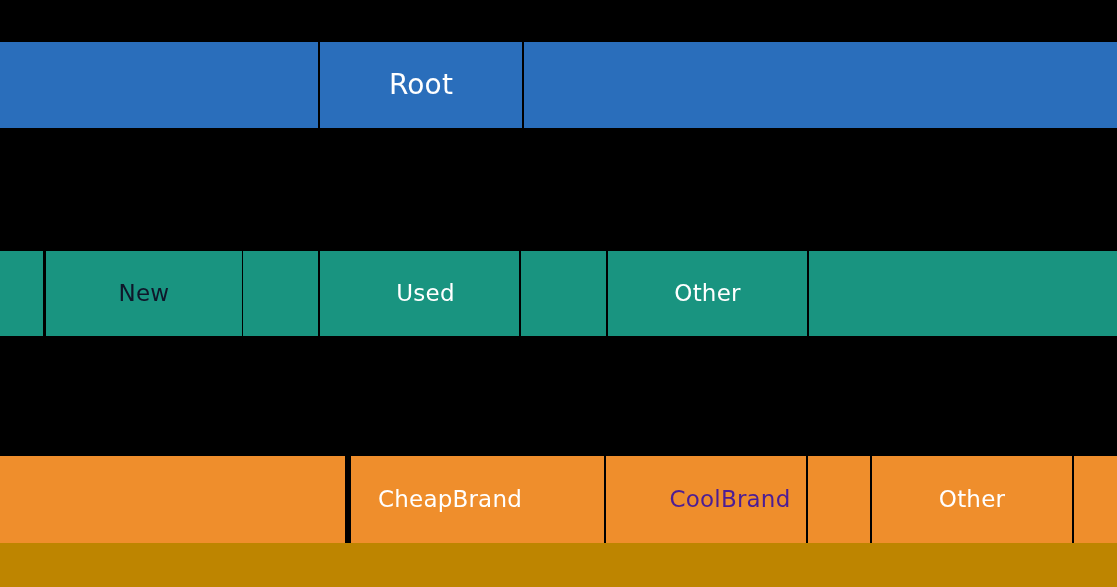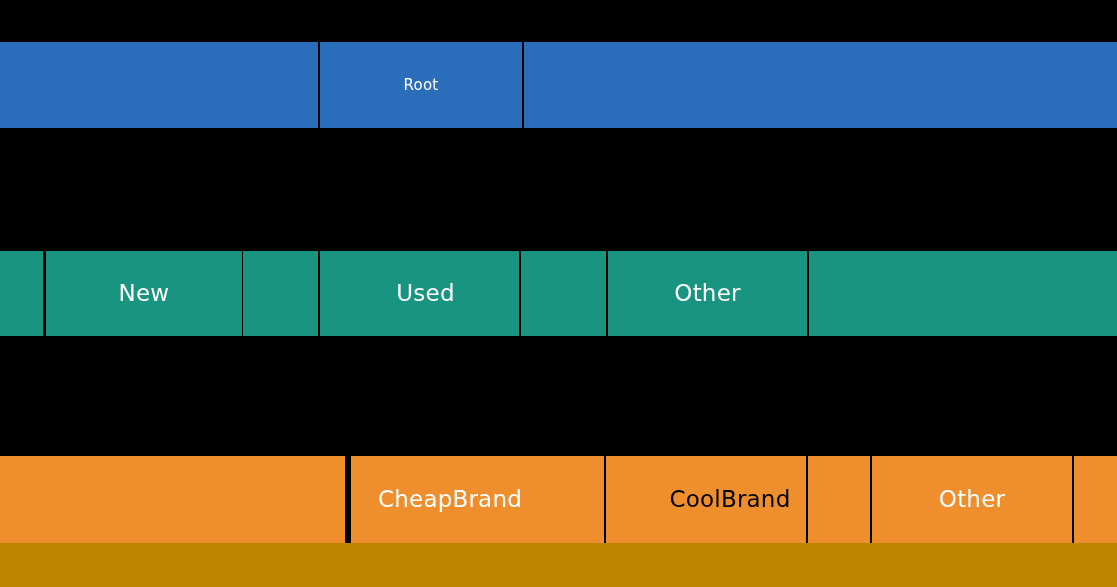--- a/index.html
+++ b/index.html
@@ -41,58 +41,58 @@
   .node-label {
     color: #ffffff;
     font-size: 23px;
     line-height: 1;
     white-space: nowrap;
     letter-spacing: 0.2px;
     text-align: center;
     user-select: none;
   }
 
-  .node.level-0 .node-label { font-size: 15px; }
+  .node.level-0 .node-label { font-size: 28px; }
   .node.level-1 .node-label { font-size: 23px; }
   .node.level-2 .node-label { font-size: 23px; }
 </style>
 </head>
 <body>
 
 <div id="icicle-chart" style="width: 1117px; height: 587px; background: rgb(0, 0, 0);">
     <div class="level level-row-0" style="top: 42px; height: 86px;">
       <div class="node level-0 no-label" style="left: 0px; width: 318px; background: rgb(42, 110, 187);"></div>
       <div class="node level-0" style="left: 320px; width: 202px; background: rgb(42, 110, 187);">
         <span class="node-label" style="color: rgb(255, 255, 255);">Root</span>
       </div>
       <div class="node level-0 no-label" style="left: 524px; width: 593px; background: rgb(42, 110, 187);"></div>
     </div>
     <div class="level level-row-1" style="top: 251px; height: 85px;">
       <div class="node level-1 no-label" style="left: 0px; width: 43px; background: rgb(25, 148, 128);"></div>
       <div class="node level-1" style="left: 46px; width: 196px; background: rgb(25, 148, 128);">
-        <span class="node-label" style="color: #ffffff;">New</span>
+        <span class="node-label" style="color: #0f172a;">New</span>
       </div>
       <div class="node level-1 no-label" style="left: 243px; width: 75px; background: rgb(25, 148, 128);"></div>
       <div class="node level-1" style="left: 320px; width: 199px; background: rgb(25, 148, 128); padding-left: 12px;">
         <span class="node-label" style="color: rgb(255, 255, 255);">Used</span>
       </div>
       <div class="node level-1 no-label" style="left: 521px; width: 85px; background: rgb(25, 148, 128);"></div>
       <div class="node level-1" style="left: 608px; width: 199px; background: rgb(25, 148, 128);">
         <span class="node-label" style="color: rgb(255, 255, 255);">Other</span>
       </div>
       <div class="node level-1 no-label" style="left: 809px; width: 308px; background: rgb(25, 148, 128);"></div>
     </div>
     <div class="level level-row-2" style="top: 456px; height: 87px;">
       <div class="node level-2 no-label" style="left: 0px; width: 345px; background: rgb(239, 142, 44);"></div>
       <div class="node level-2" style="left: 351px; width: 198px; background: rgb(239, 142, 44);">
         <span class="node-label" style="color: rgb(255, 255, 255);">CheapBrand</span>
       </div>
       <div class="node level-2 no-label" style="left: 546px; width: 58px; background: rgb(239, 142, 44);"></div>
       <div class="node level-2" style="left: 606px; width: 200px; background: rgb(239, 142, 44);">
-        <span class="node-label" style="color: #000000; margin-left: 48px;">CoolBrand</span>
+        <span class="node-label" style="color: #4c1d95; margin-left: 48px;">CoolBrand</span>
       </div>
       <div class="node level-2 no-label" style="left: 808px; width: 62px; background: rgb(239, 142, 44);"></div>
       <div class="node level-2" style="left: 872px; width: 200px; background: rgb(239, 142, 44);">
         <span class="node-label" style="color: rgb(255, 255, 255);">Other</span>
       </div>
       <div class="node level-2 no-label" style="left: 1074px; width: 43px; background: rgb(239, 142, 44);"></div>
     </div>
     <div class="level level-row-3" style="top: 543px; height: 44px;">
       <div class="node level-3 no-label" style="left: 0px; width: 1117px; background: rgb(190, 133, 0);"></div>
     </div>

